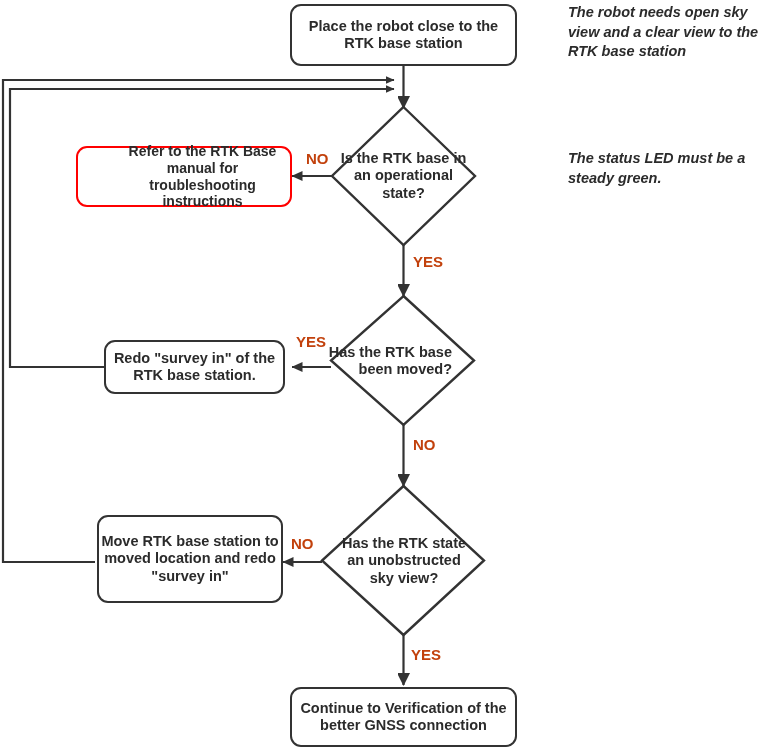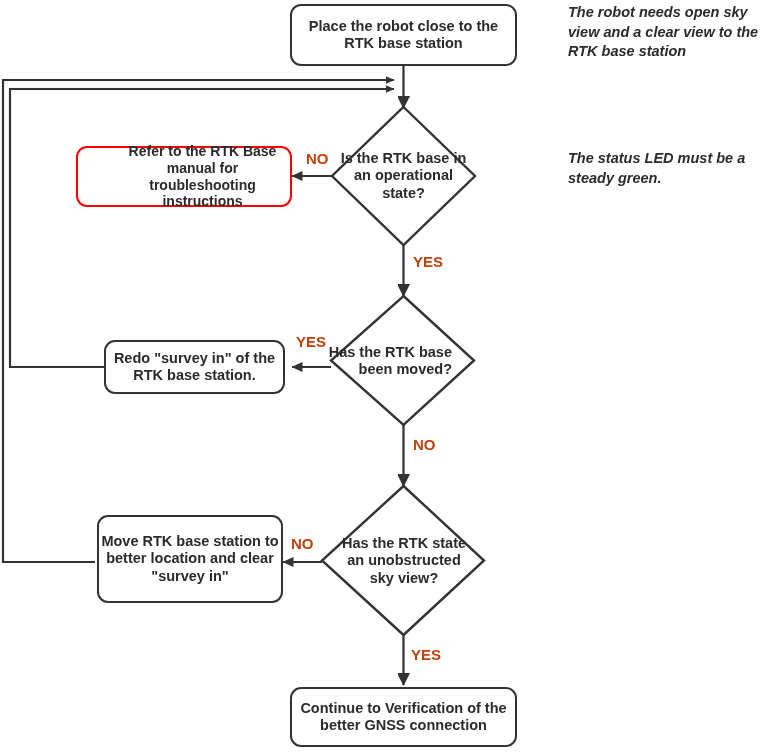--- a/index.html
+++ b/index.html
@@ -133,21 +133,21 @@
 
   <div class="node rbox-red" style="left:76px; top:146px; width:216px; height:61px; font-size:14px;padding-left:37px;">
     <span>Refer to the RTK Base manual for troubleshooting instructions</span>
   </div>
 
   <div class="node rbox" style="left:104px; top:340px; width:181px; height:54px;">
     <span>Redo "survey in" of the RTK base station.</span>
   </div>
 
   <div class="node rbox" style="left:97px; top:515px; width:186px; height:88px;">
-    <span>Move RTK base station to better location and clear "survey in"</span>
+    <span>Move RTK base station to moved location and redo "survey in"</span>
   </div>
 
   <div class="node rbox" style="left:290px; top:687px; width:227px; height:60px;">
     <span>Continue to Verification of the better GNSS connection</span>
   </div>
 
   <div class="edge-label" style="left:306px; top:150px;">NO</div>
 
   <div class="edge-label" style="left:413px; top:253px;">YES</div>
 

